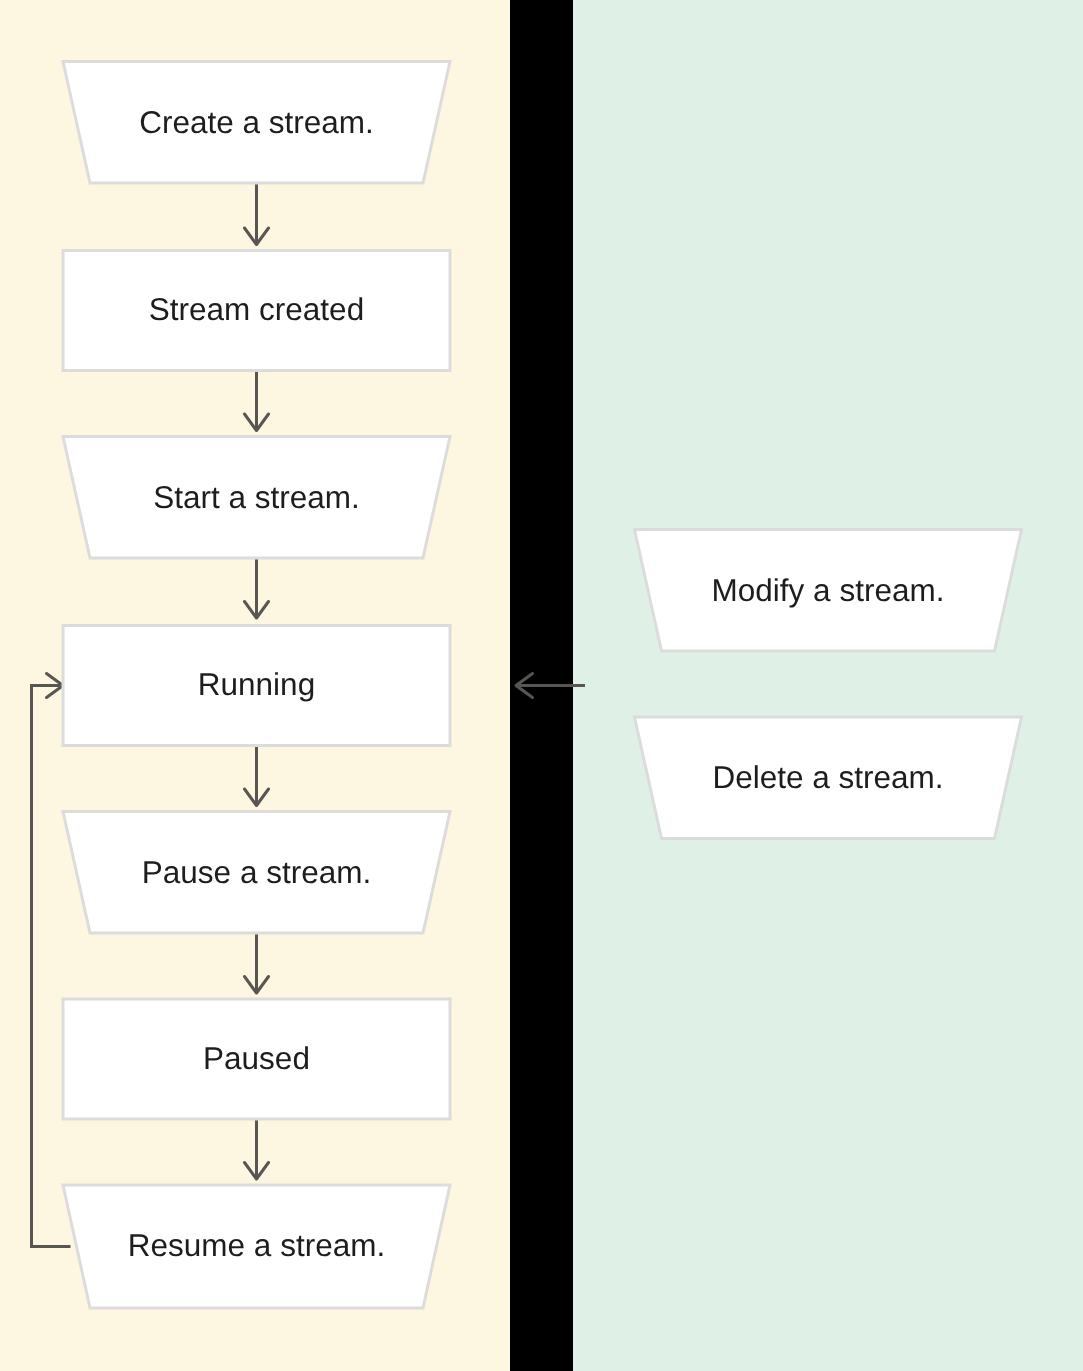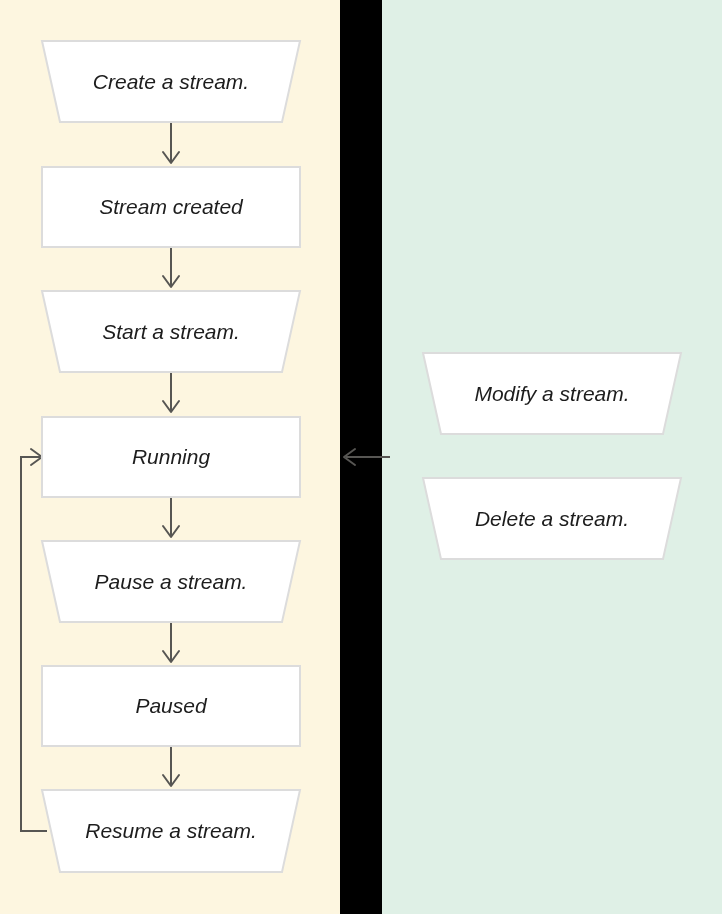--- a/index.html
+++ b/index.html
@@ -6,21 +6,20 @@
     margin: 0;
     padding: 0;
     background: #ffffff;
   }
   #canvas {
     position: relative;
     width: 722px;
     height: 914px;
     overflow: hidden;
     font-family: "Liberation Sans", sans-serif;
-    font-style: italic;
   }
   #flow-svg {
     display: block;
     width: 722px;
     height: 914px;
   }
   .node-shape {
     fill: #ffffff;
     stroke: #dcdcdc;
     stroke-width: 2;

